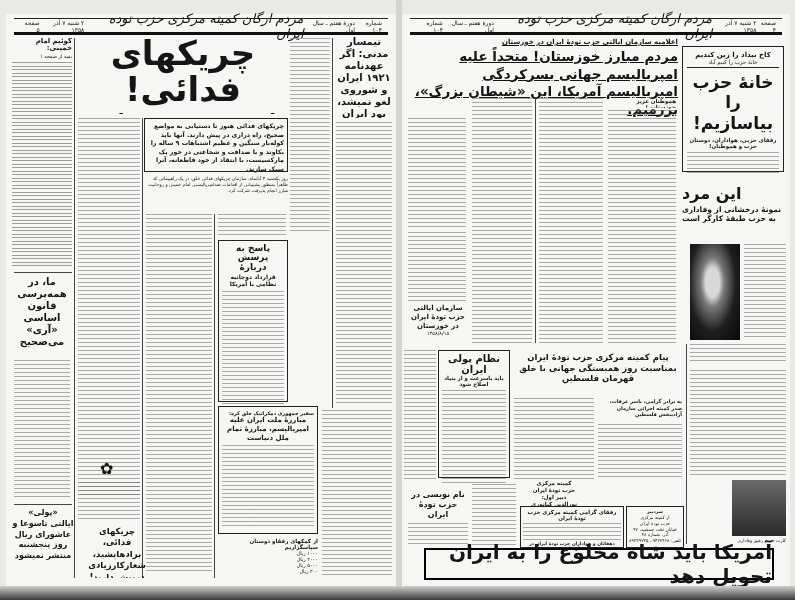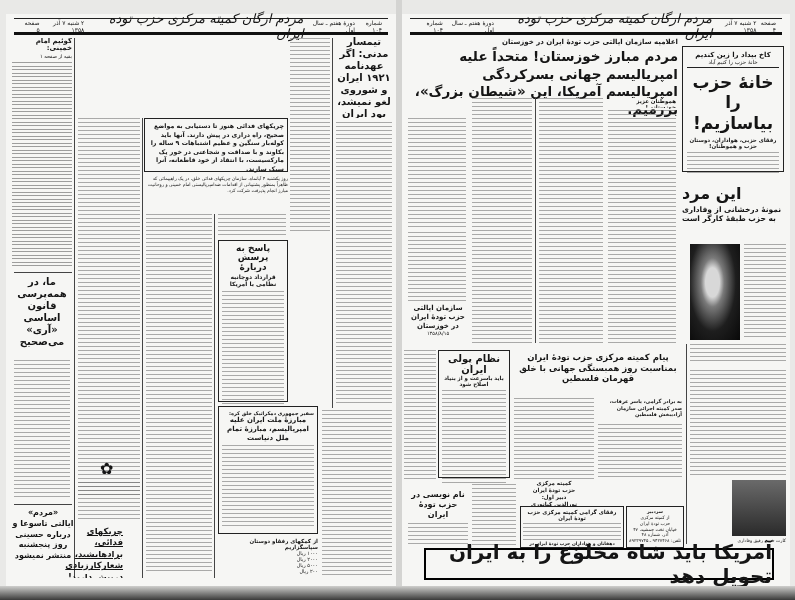--- a/index.html
+++ b/index.html
@@ -77,42 +77,46 @@
       <div>همه‌پرسی</div>
       <div>قانون اساسی</div>
       <div>«آری»</div>
       <div>می‌صحیح</div>
     </div>
   </div>
   <div class="col fill" style="left:8px;top:346px;width:56px;height:140px;"></div>
   <div class="hrule" style="left:8px;top:490px;width:58px;"></div>
   <div class="col rtl" style="left:6px;top:494px;width:62px;height:70px;text-align:center;">
     <div class="hl" style="font-size:8px;line-height:1.35;">
-      <div>«مردم»</div>
+      <div>«پولی»</div>
       <div>ایالتی تاسوعا و</div>
-      <div>درباره حسینی</div>
+      <div>عاشورای ریال</div>
       <div>روز پنجشنبه</div>
       <div>منتشر نمیشود</div>
     </div>
   </div>
   <div class="vrule" style="left:68px;top:24px;height:540px;"></div>
 
+  <div class="col rtl" style="left:72px;top:22px;width:210px;height:78px;text-align:center;">
+    <div class="hl" style="font-size:34px;">چریکهای فدائی!</div>
+    <div class="hl" style="font-size:20px;margin-top:4px;">این شیوهٔ پشتیبانی نیست!</div>
+  </div>
 
   <div class="box rtl" style="left:138px;top:104px;width:144px;height:54px;padding:3px;font-size:6.3px;font-weight:bold;line-height:1.35;">چریکهای فدائی هنوز تا دستیابی به مواضع صحیح، راه درازی در پیش دارند. آنها باید کوله‌بار سنگین و عظیم اشتباهات ۹ ساله را بکاوند و با صداقت و شجاعتی در خور یک مارکسیست، با انتقاد از خود قاطعانه، آنرا سبک سازند.</div>
   <div class="col rtl" style="left:138px;top:162px;width:144px;height:34px;font-size:4.6px;line-height:1.3;">روز یکشنبه ۴ آبانماه، سازمان چریکهای فدائی خلق، در یک راهپیمائی که ظاهراً بمنظور پشتیبانی از اقدامات ضدامپریالیستی امام خمینی و روحانیت مبارز انجام پذیرفت شرکت کرد.</div>
 
   <div class="col fill" style="left:72px;top:104px;width:62px;height:380px;"></div>
   <div class="vrule" style="left:136px;top:104px;height:460px;"></div>
   <div class="col fill" style="left:140px;top:200px;width:66px;height:360px;"></div>
   <div class="vrule" style="left:208px;top:200px;height:364px;"></div>
   <div class="col fill" style="left:212px;top:200px;width:68px;height:22px;"></div>
 
   <div class="flower" style="left:94px;top:445px;">✿</div>
   <div class="col fill" style="left:72px;top:468px;width:62px;height:40px;"></div>
-  <div class="col rtl" style="left:55px;top:512px;width:62px;height:52px;text-decoration:underline;">
+  <div class="col rtl" style="left:80px;top:512px;width:62px;height:52px;text-align:center;">
     <div class="hl" style="font-size:8.5px;line-height:1.35;">چریکهای فدائی، برادهایشید، شعارکارزیادی درپیش دارید!</div>
   </div>
 
   <div class="box rtl" style="left:212px;top:226px;width:70px;height:162px;padding:3px;">
     <div class="hl" style="font-size:9px;text-align:center;">پاسخ به پرسش</div>
     <div class="hl" style="font-size:9px;text-align:center;">دربارهٔ</div>
     <div class="hl" style="font-size:6px;text-align:center;margin-top:2px;">قرارداد دوجانبه نظامی با آمریکا</div>
     <div class="fill" style="height:118px;margin-top:4px;"></div>
   </div>
 
@@ -141,21 +145,21 @@
 
 <div class="page right">
   <div class="masthead">
     <span>صفحه ۴</span>
     <span>۲ شنبه ۷ آذر ۱۳۵۸</span>
     <span class="logo">مردم ارگان کمیته مرکزی حزب توده ایران</span>
     <span>دورهٔ هفتم ـ سال اول</span>
     <span>شماره ۱۰۴</span>
   </div>
 
-  <div class="col rtl" style="left:6px;top:24px;width:270px;height:80px;">
+  <div class="col rtl" style="left:6px;top:24px;width:270px;height:80px;text-decoration:underline;">
     <div style="font-size:7px;font-weight:bold;">اعلامیه سازمان ایالتی حزب تودهٔ ایران در خوزستان</div>
     <div class="hl" style="font-size:13.5px;line-height:1.3;margin-top:2px;">مردم مبارز خوزستان! متحداً علیه امپریالیسم جهانی بسرکردگی امپریالیسم آمریکا، این «شیطان بزرگ»، بزرمیم.</div>
   </div>
 
   <div class="col fill" style="left:6px;top:104px;width:58px;height:110px;"></div>
   <div class="col fill" style="left:70px;top:84px;width:60px;height:245px;"></div>
   <div class="vrule" style="left:133px;top:84px;height:245px;"></div>
   <div class="col fill" style="left:137px;top:84px;width:64px;height:245px;"></div>
   <div class="col rtl" style="left:206px;top:84px;width:68px;height:10px;font-size:5.5px;font-weight:bold;">هموطنان عزیز خوزستانی!</div>
   <div class="col fill" style="left:206px;top:96px;width:68px;height:233px;"></div>

